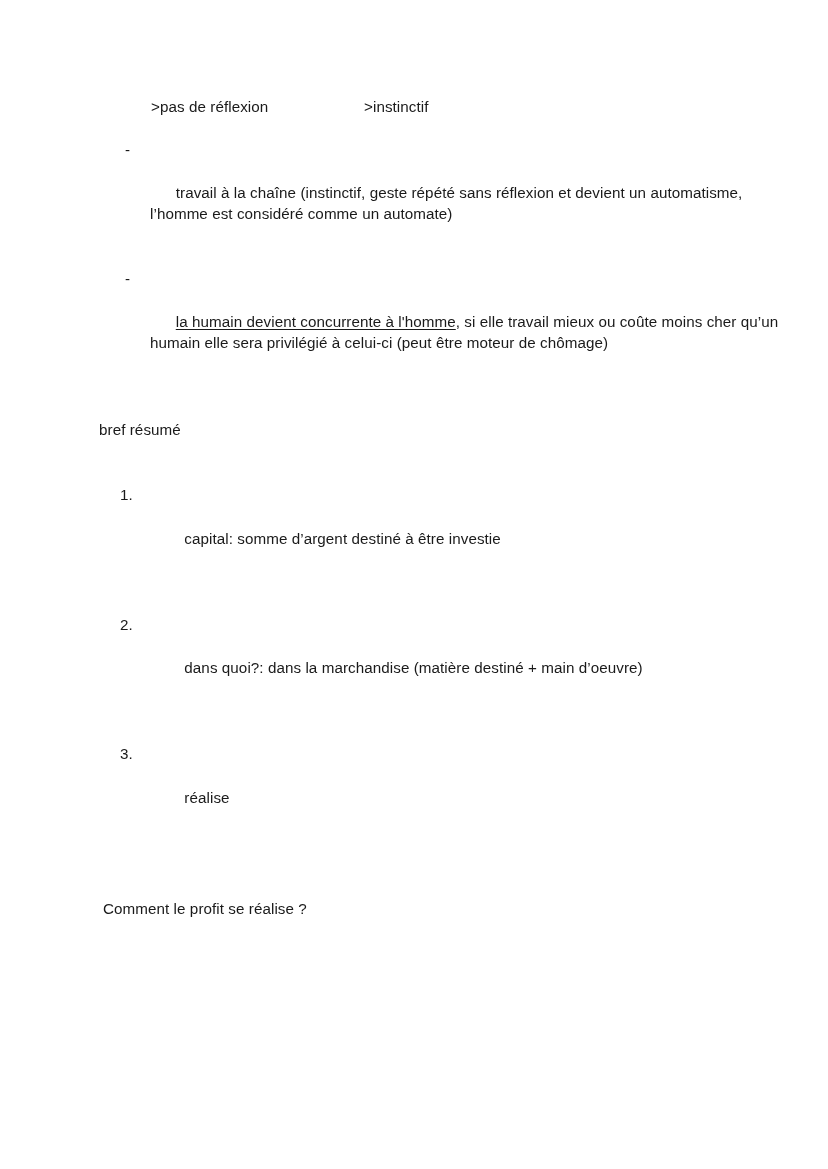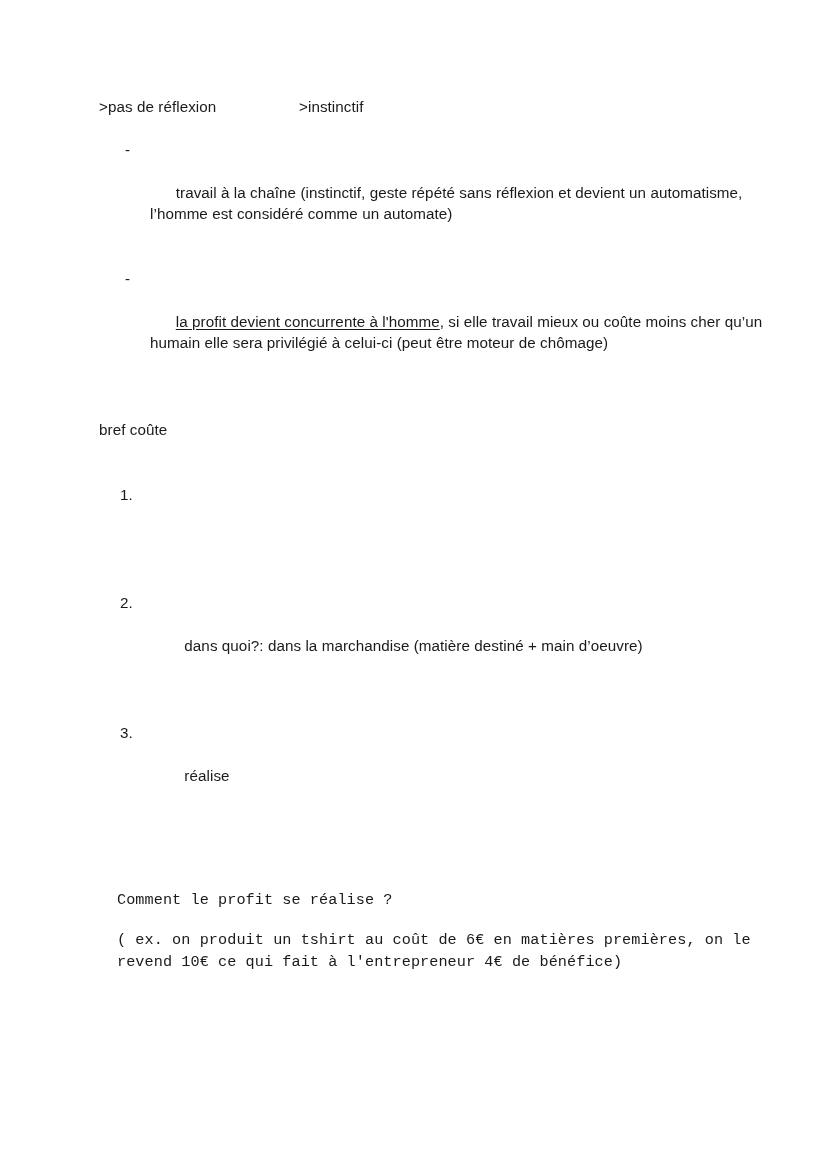--- a/index.html
+++ b/index.html
@@ -31,23 +31,25 @@
   
   .tline {
     font-size: 15.2px;
     line-height: 21.6px;
     letter-spacing: 0.07px;
     white-space: pre-wrap;
   }
 
   
   .arrow-row {
+    margin-left: 52px;
     margin-bottom: 21px;
     display: flex;
     align-items: center;
+    gap: 13px;
   }
   .arrow-row .col-a { width: 200px; flex: 0 0 auto; }
   .arrow-row .col-b { flex: 0 0 auto; }
 
   
   .dash-item {
     position: relative;
     margin-left: 26px;
     padding-left: 25px;
     margin-bottom: 21px;
@@ -81,60 +83,60 @@
   ol.numlist li .num {
     position: absolute;
     left: 21px;
     top: 0;
     width: 22px;
     text-align: left;
   }
 
   
   .para-gap { height: 21px; }
-  .para { margin: 18px; font-family: Liberation Mono, monospace; }
+  .para { margin: 4px; }
 </style>
 </head>
 <body>
 
 <div class="page">
   <div class="content">
 
     <div class="tline arrow-row">
       <span class="col-a">&gt;pas de réflexion</span>
       <span class="col-b">&gt;instinctif</span>
     </div>
 
     <div class="tline dash-item">
       <span class="dash">-</span>
       <span>travail à la chaîne (instinctif, geste répété sans réflexion et devient un automatisme, l’homme est considéré comme un automate)</span>
     </div>
 
     <div class="tline dash-item">
       <span class="dash">-</span>
-      <span class="u">la profit devient concurrente à l'homme</span><span>, si elle travail mieux ou coûte moins cher qu’un humain elle sera privilégié à celui-ci (peut être moteur de chômage)</span>
+      <span class="u">la humain devient concurrente à l'homme</span><span>, si elle travail mieux ou coûte moins cher qu’un humain elle sera privilégié à celui-ci (peut être moteur de chômage)</span>
     </div>
 
     <div class="section-gap"></div>
 
-    <div class="tline heading-plain">bref coûte</div>
+    <div class="tline heading-plain">bref résumé</div>
 
     <ol class="numlist tline">
       <li>
         <span class="num">1.</span>
+        <span>capital: somme d’argent destiné à être investie</span>
       </li>
       <li>
         <span class="num">2.</span>
         <span>dans quoi?: dans la marchandise (matière destiné + main d’oeuvre)</span>
       </li>
       <li>
         <span class="num">3.</span>
         <span>réalise</span>
       </li>
     </ol>
 
     <div class="para-gap"></div>
 
     <p class="tline para">Comment le profit se réalise ?</p>
-    <p class="tline para">( ex. on produit un tshirt au coût de 6€ en matières premières, on le revend 10€ ce qui fait à l'entrepreneur 4€ de bénéfice)</p>
 
   </div>
 </div>
 
 </body></html>

